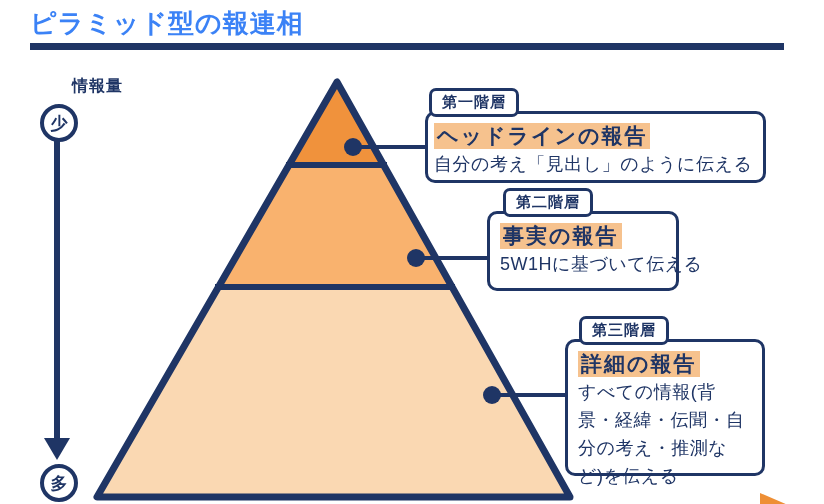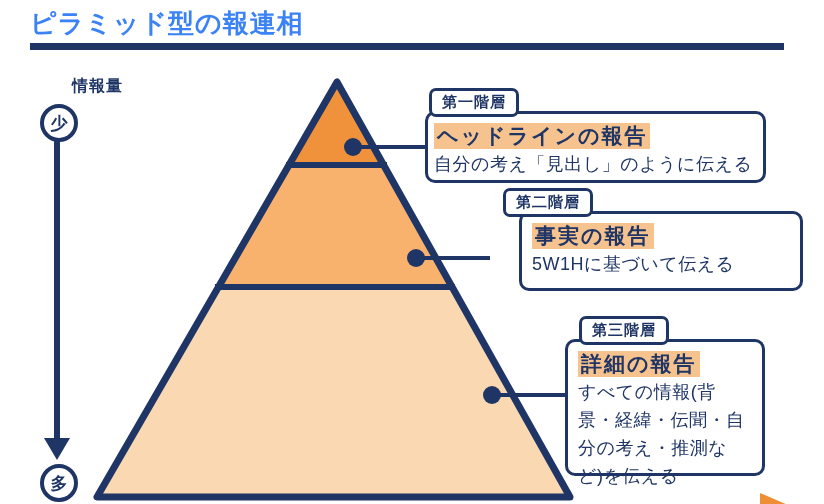--- a/index.html
+++ b/index.html
@@ -36,21 +36,21 @@
     border-top:22px solid #1F3565;
   }
   
   .pyramid-svg{position:absolute;left:0;top:0;width:824px;height:504px;}
   
   .callout{
     position:absolute;background:#fff;border:3px solid #1F3565;border-radius:10px;
     box-sizing:border-box;padding:9px 10px 6px 10px;
   }
   .callout-1{left:425px;top:111px;width:341px;height:72px;padding-left:6px;}
-  .callout-2{left:487px;top:211px;width:284px;height:80px;margin-left:32px;}
+  .callout-2{left:487px;top:211px;width:192px;height:80px;}
   .callout-3{left:565px;top:339px;width:200px;height:137px;}
   .tier-tag{
     position:absolute;background:#fff;border:3px solid #1F3565;border-radius:7px;
     font-size:15px;font-weight:bold;padding:2px 10px;letter-spacing:1px;z-index:2;
     box-sizing:border-box;white-space:nowrap;
   }
   .tier-tag-1{left:429px;top:88px;}
   .tier-tag-2{left:503px;top:188px;}
   .tier-tag-3{left:579px;top:316px;}
   .callout-heading{

